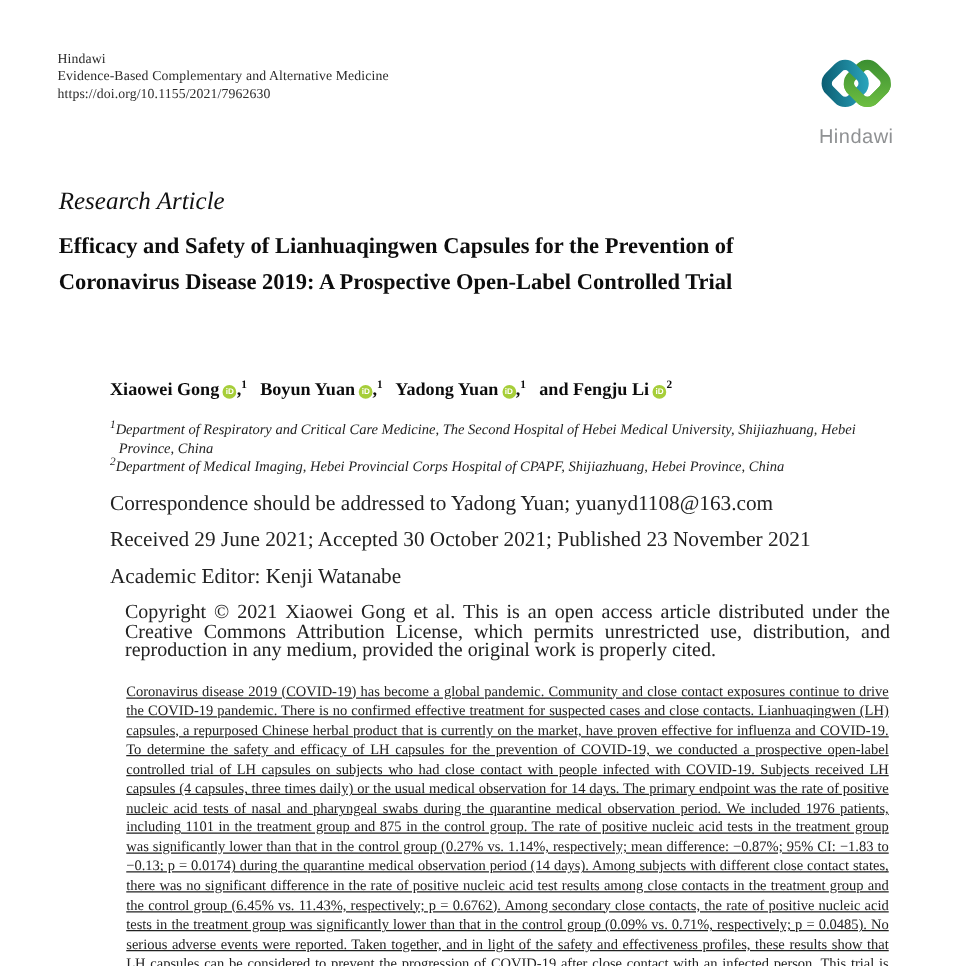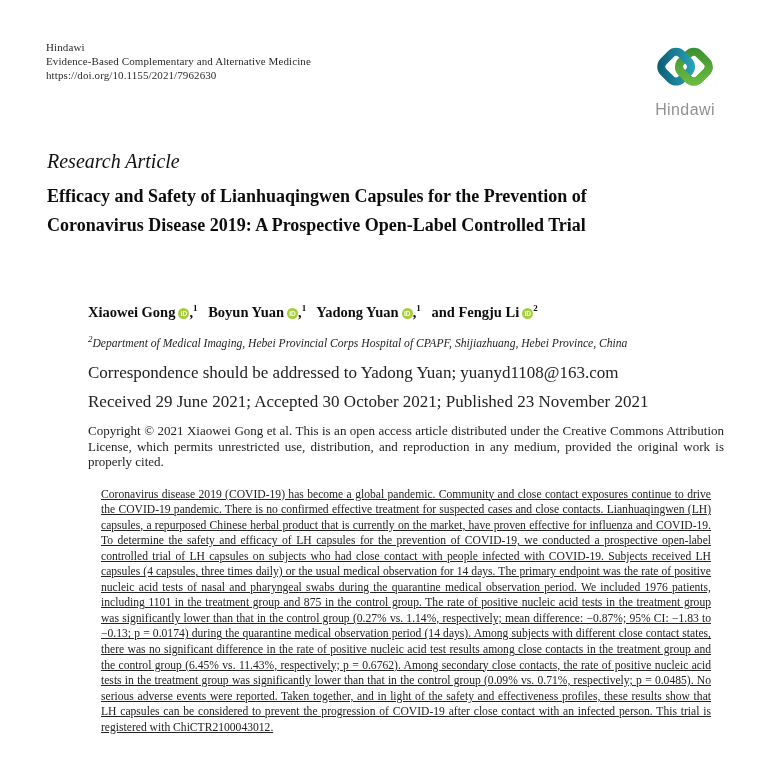--- a/index.html
+++ b/index.html
@@ -45,21 +45,21 @@
     color:#fff;font-family:"Liberation Sans", sans-serif;
     font-size:6.5px;line-height:11px;text-align:center;font-weight:bold;
     margin-left:3px;vertical-align:1px;
   }
   sup{font-size:9px;line-height:0;}
   .affiliations{margin-top:13px;font-size:11.6px;line-height:15px;font-style:italic;color:#222;}
   .affil{padding-left:7px;text-indent:-7px;}
   .affil sup{font-style:italic;}
   .meta-line{margin:0;margin-top:14px;font-size:17px;line-height:15px;color:#222;}
   .copyright{
-    margin:0;margin-top:14px;font-size:13px;line-height:15.5px;color:#222;
+    margin:12px;margin-top:14px;font-size:16px;line-height:15.5px;color:#222;
     text-align:justify;
   }
   .abstract{
     margin:13px;margin-top:17px;font-size:11.6px;line-height:15.55px;color:#222;
     text-align:justify;
     text-decoration:underline;
   }
 </style>
 </head>
 <body>
@@ -112,23 +112,25 @@
   <div class="content">
 
     <div class="authors">
       <span class="author"><span>Xiaowei Gong</span><span class="orcid" style="background: rgb(166, 206, 57);">iD</span><span>,</span><sup>1</sup></span>
       <span class="author"><span>Boyun Yuan</span><span class="orcid" style="background: rgb(166, 206, 57);">iD</span><span>,</span><sup>1</sup></span>
       <span class="author"><span>Yadong Yuan</span><span class="orcid" style="background: rgb(166, 206, 57);">iD</span><span>,</span><sup>1</sup></span>
       <span class="author"><span>and Fengju Li</span><span class="orcid" style="background: rgb(166, 206, 57);">iD</span><span></span><sup>2</sup></span>
     </div>
 
     <div class="affiliations">
+      <div class="affil"><sup>1</sup><span>Department of Respiratory and Critical Care Medicine, The Second Hospital of Hebei Medical University, Shijiazhuang, Hebei Province, China</span></div>
       <div class="affil"><sup>2</sup><span>Department of Medical Imaging, Hebei Provincial Corps Hospital of CPAPF, Shijiazhuang, Hebei Province, China</span></div>
     </div>
 
     <p class="meta-line">Correspondence should be addressed to Yadong Yuan; yuanyd1108@163.com</p>
     <p class="meta-line">Received 29 June 2021; Accepted 30 October 2021; Published 23 November 2021</p>
+    <p class="meta-line">Academic Editor: Kenji Watanabe</p>
     <p class="copyright">Copyright © 2021 Xiaowei Gong et al. This is an open access article distributed under the Creative Commons Attribution License, which permits unrestricted use, distribution, and reproduction in any medium, provided the original work is properly cited.</p>
 
     <p class="abstract">Coronavirus disease 2019 (COVID-19) has become a global pandemic. Community and close contact exposures continue to drive the COVID-19 pandemic. There is no confirmed effective treatment for suspected cases and close contacts. Lianhuaqingwen (LH) capsules, a repurposed Chinese herbal product that is currently on the market, have proven effective for influenza and COVID-19. To determine the safety and efficacy of LH capsules for the prevention of COVID-19, we conducted a prospective open-label controlled trial of LH capsules on subjects who had close contact with people infected with COVID-19. Subjects received LH capsules (4 capsules, three times daily) or the usual medical observation for 14 days. The primary endpoint was the rate of positive nucleic acid tests of nasal and pharyngeal swabs during the quarantine medical observation period. We included 1976 patients, including 1101 in the treatment group and 875 in the control group. The rate of positive nucleic acid tests in the treatment group was significantly lower than that in the control group (0.27% vs. 1.14%, respectively; mean difference: −0.87%; 95% CI: −1.83 to −0.13; p = 0.0174) during the quarantine medical observation period (14 days). Among subjects with different close contact states, there was no significant difference in the rate of positive nucleic acid test results among close contacts in the treatment group and the control group (6.45% vs. 11.43%, respectively; p = 0.6762). Among secondary close contacts, the rate of positive nucleic acid tests in the treatment group was significantly lower than that in the control group (0.09% vs. 0.71%, respectively; p = 0.0485). No serious adverse events were reported. Taken together, and in light of the safety and effectiveness profiles, these results show that LH capsules can be considered to prevent the progression of COVID-19 after close contact with an infected person. This trial is registered with ChiCTR2100043012.</p>
   </div>
 
 </div>
 
 </body></html>

